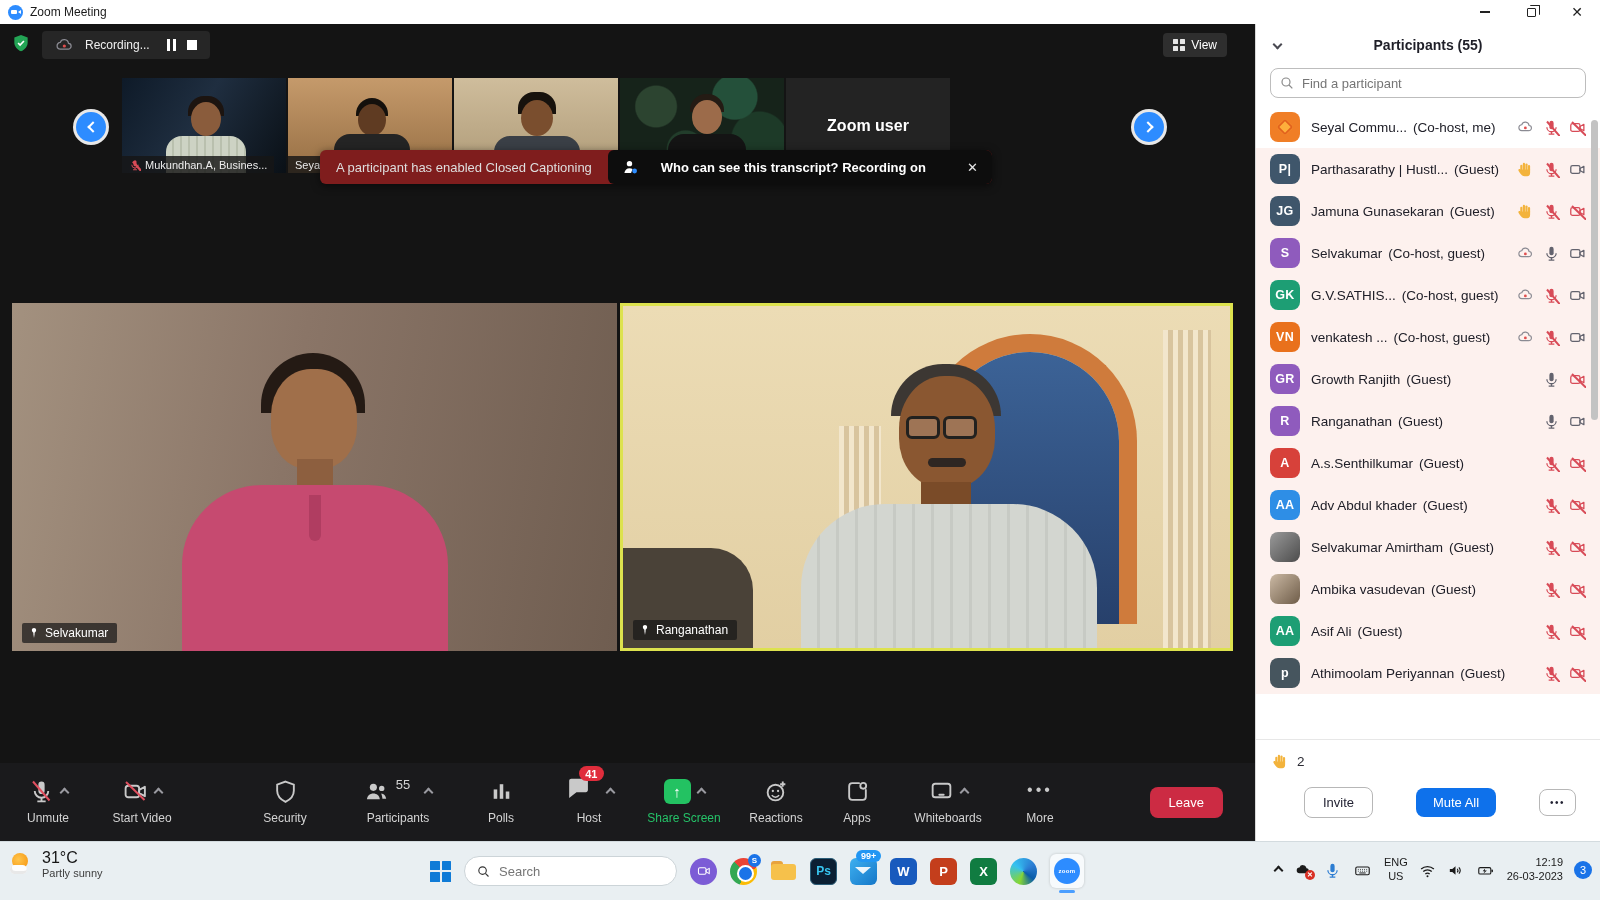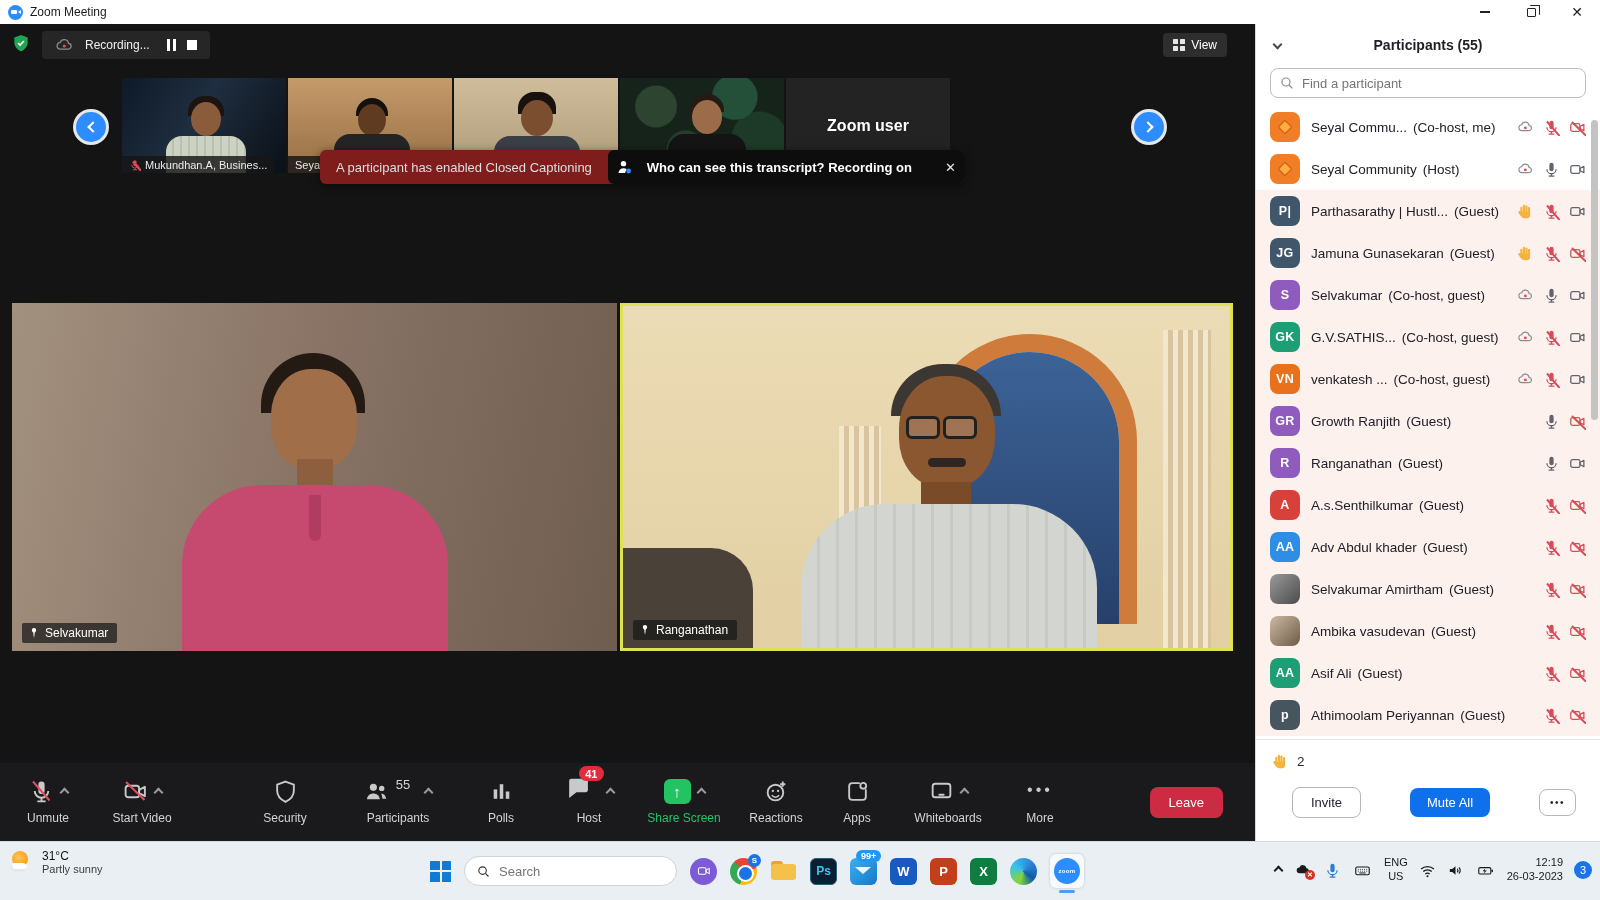--- a/index.html
+++ b/index.html
@@ -40,21 +40,21 @@
   .flabel{position:absolute;left:0;bottom:0;max-width:100%;background:rgba(22,22,22,.82);color:#ececec;font-size:11px;padding:2.5px 7px;display:flex;align-items:center;gap:4px;white-space:nowrap;overflow:hidden}
   .fp-head{position:absolute;border-radius:50%}
   .fp-hair{position:absolute;border-radius:16px 16px 0 0}
   .fp-body{position:absolute;border-radius:16px 16px 0 0}
   .nav{position:absolute;top:88px;width:30px;height:30px;border-radius:50%;background:#2d8cff;display:flex;align-items:center;justify-content:center;box-shadow:0 0 0 3px rgba(255,255,255,.9)}
   .nav-l{left:76px}.nav-r{left:1134px}
 
   
   .toast{position:absolute;top:126px;left:320px;height:34px;display:flex;align-items:center;background:#7f1d1d;border-radius:6px;z-index:6;box-shadow:0 2px 8px rgba(0,0,0,.55)}
   .toast .t1{padding:0 16px;color:#dedede;font-size:13px;white-space:nowrap}
-  .toast .t2{display:flex;align-items:center;gap:13px;background:#0d0d0d;border-radius:6px;height:34px;padding:0 8px;color:#fff;font-weight:bold;font-size:13px;white-space:nowrap}
+  .toast .t2{display:flex;align-items:center;gap:21px;background:#0d0d0d;border-radius:6px;height:34px;padding:0 14px;color:#fff;font-weight:bold;font-size:13px;white-space:nowrap}
   .toast .tx{color:#e8e8e8;margin-left:20px;font-size:13px;font-weight:normal}
 
   
   .vid{position:absolute;top:279px;height:348px;overflow:hidden}
   #vid1{left:12px;width:605px;background:linear-gradient(100deg,#a3917f 0%,#8a7567 45%,#6f5d50 100%)}
   #vid2{left:620px;width:613px;border:3px solid #dde24e;background:linear-gradient(#ecdcb5,#e2cfa3)}
   .vtag{position:absolute;left:10px;bottom:8px;background:rgba(24,24,24,.72);color:#fff;font-size:12px;padding:3px 9px 3px 6px;display:flex;align-items:center;gap:5px;border-radius:2px;z-index:3}
   .abs{position:absolute}
 
   
@@ -90,32 +90,32 @@
   .avatar.photo1{background:linear-gradient(135deg,#9a9a9a,#4c4c4c)}
   .avatar.photo2{background:linear-gradient(135deg,#cbb9a4,#6e5c48)}
   .pname{flex:1;white-space:nowrap;overflow:hidden;color:#202029;font-size:13.5px;display:flex;gap:6px}
   .picons{display:flex;align-items:center;gap:9px;flex:none}
   .ic{width:17px;height:17px}
   .gray{color:#63636e}
   .red{color:#d84b57}
   .pscroll{position:absolute;right:2px;top:96px;width:7px;height:300px;background:#c3c3c3;border-radius:4px}
   .pfoot{position:absolute;bottom:0;left:0;right:0;height:102px;border-top:1px solid #e7e7e7;background:#fff}
   .hands{display:flex;align-items:center;gap:8px;padding:13px 0 0 16px;color:#2c2c34;font-size:13.5px}
-  .pbtns{display:flex;align-items:center;justify-content:space-between;padding:17px 24px 0 36px}
+  .pbtns{display:flex;align-items:center;justify-content:space-between;padding:17px 24px 0 48px}
   .btn-outline{border:1px solid #b7b7b7;border-radius:8px;padding:7px 18px;font-size:13px;color:#232333;background:#fff}
   .btn-blue{background:#0e71eb;border-radius:8px;padding:7px 17px;font-size:13px;color:#fff}
   .btn-dots{border:1px solid #b7b7b7;border-radius:8px;padding:7px 10px;font-size:10px;color:#232333;letter-spacing:1.5px;background:#fff}
 
   
   .task{height:59px;background:#e9eff2;position:relative;border-top:1px solid #d3dbdf}
   .weather{position:absolute;left:10px;top:7px;display:flex;gap:8px;align-items:center}
   .wic{width:24px;height:24px;position:relative}
   .wic .sun{position:absolute;left:2px;top:1px;width:16px;height:16px;border-radius:50%;background:radial-gradient(circle at 40% 40%,#ffc54d,#f5920b)}
   .wic .cl{position:absolute;left:0;bottom:2px;width:17px;height:9px;border-radius:6px;background:#fdfdfd;box-shadow:1px -2px 0 1px #e8e8e8 inset}
-  .wtxt div:first-child{font-size:12px;color:#151515}
+  .wtxt div:first-child{font-size:16px;color:#151515}
   .wtxt div:last-child{font-size:11px;color:#3e3e3e}
   .apps{position:absolute;left:430px;top:9px;display:flex;align-items:center;gap:13px;height:40px}
   .winlogo{width:21px;height:21px;display:grid;grid-template:1fr 1fr/1fr 1fr;gap:2px;flex:none}
   .winlogo i{background:#0f7bd7;border-radius:.5px}
   .tsearch{width:213px;height:30px;border-radius:16px;background:#fff;border:1px solid #ccd4d8;display:flex;align-items:center;gap:8px;padding-left:11px;flex:none}
   .tsearch input{border:none;outline:none;font-size:13px;color:#333;width:160px;background:transparent}
   .tsearch .sic{width:15px;height:15px;color:#333}
   .appic{width:27px;height:27px;border-radius:6px;display:flex;align-items:center;justify-content:center;color:#fff;font-weight:bold;font-size:13px;flex:none;position:relative}
   .chrome{border-radius:50%;background:conic-gradient(from -45deg,#ea4335 0 120deg,#fbbc05 120deg 240deg,#34a853 240deg 360deg);position:relative}
   .chrome::after{content:"";position:absolute;left:7px;top:7px;width:13px;height:13px;border-radius:50%;background:#1a73e8;border:2.5px solid #fff}
@@ -506,38 +506,20 @@
               <use href="#i-mic"></use>
               <path d="M4 2.5L20.5 21.5" stroke="currentColor" stroke-width="2" fill="none"></path>
             </svg>
           <svg class="ic red">
               <use href="#i-cam"></use>
               <path d="M3 3L21.5 21" stroke="currentColor" stroke-width="2" fill="none"></path>
             </svg>
         </span>
       </div>
 
-      <div class="prow">
-        <span class="avatar logo"></span>
-        <span class="pname">
-            <span>Seyal Community</span>
-            <span>(Host)</span>
-          </span>
-        <span class="picons">
-          <svg class="ic">
-              <use href="#i-cloudrec"></use>
-            </svg>
-          <svg class="ic gray">
-              <use href="#i-mic"></use>
-            </svg>
-          <svg class="ic gray">
-              <use href="#i-cam"></use>
-            </svg>
-        </span>
-      </div>
 
       <div class="prow tint">
         <span class="avatar" style="background:#3f566b">P|</span>
         <span class="pname">
             <span>Parthasarathy | Hustl...</span>
             <span>(Guest)</span>
           </span>
         <span class="picons">
           <svg class="ic">
               <use href="#i-hand"></use>

